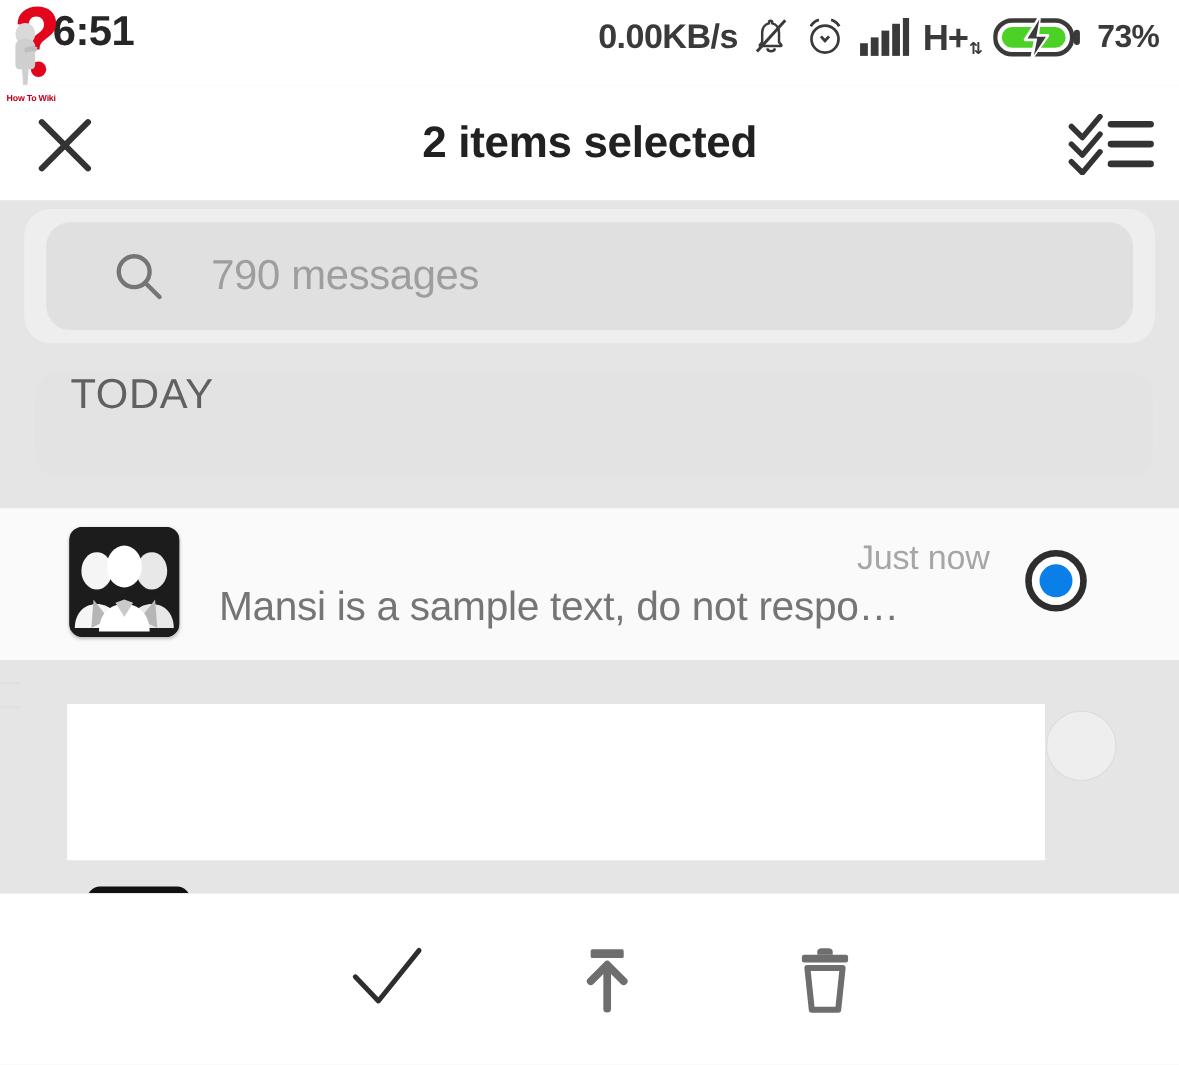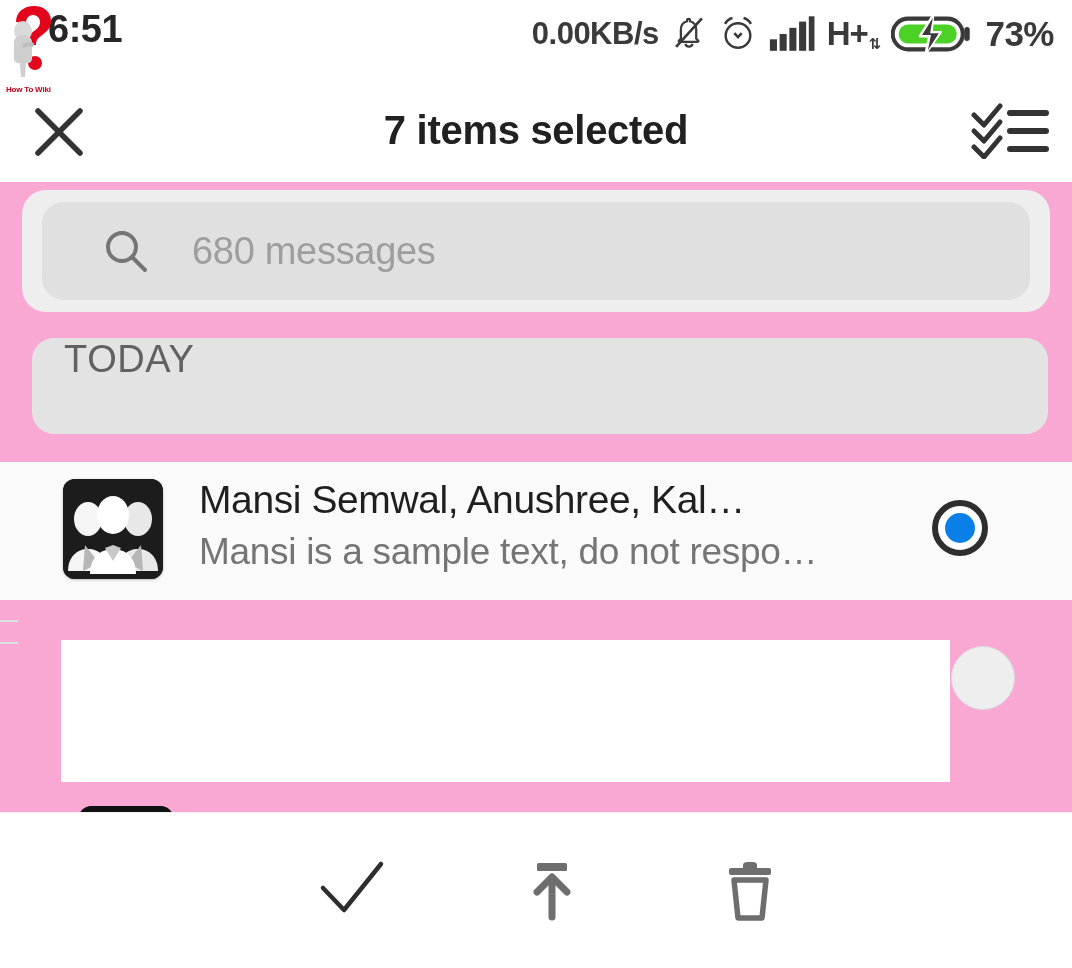--- a/index.html
+++ b/index.html
@@ -2,38 +2,38 @@
 <html><head>
 <meta charset="utf-8">
 <style>
   html,body{margin:0;padding:0;}
   body{
     width:1072px;height:968px;
     background:#fafafa;
     font-family:"Liberation Sans","DejaVu Sans",sans-serif;
     overflow:hidden;position:relative;
   }
-  .screen{position:relative;width:1072px;height:968px;background:#f9a8d4;}
+  .screen{position:relative;width:1072px;height:968px;background:#e5e5e5;}
 
   
   .statusbar{
     position:absolute;left:0;top:0;width:1072px;height:78px;
     background:#ffffff;
   }
   .sb-time{
     position:absolute;left:48px;top:8px;
     font-size:38px;font-weight:bold;color:#262626;
     letter-spacing:-0.5px;
   }
   .sb-right{
     position:absolute;right:18px;top:10px;
     display:flex;align-items:center;gap:12px;height:48px;
   }
   .sb-speed{font-size:31px;font-weight:bold;color:#3a3a3a;letter-spacing:-0.5px;}
-  .sb-batt-text{font-size:35px;font-weight:bold;color:#3a3a3a;letter-spacing:-0.5px;}
+  .sb-batt-text{font-size:29px;font-weight:bold;color:#3a3a3a;letter-spacing:-0.5px;}
   .sb-hplus{font-size:33px;font-weight:bold;color:#3a3a3a;letter-spacing:-1px;}
   .sb-hplus sub{font-size:15px;vertical-align:baseline;position:relative;top:4px;left:1px;}
   .sb-icon{display:flex;align-items:center;}
 
   
   .watermark{
     position:absolute;left:2px;top:2px;width:64px;height:92px;z-index:40;
     pointer-events:none;
   }
   .wm-label{
@@ -207,21 +207,21 @@
       <path d="M14 20c0-10 8-16 18-16s17 6 17 15c0 8-5 11-10 15-4 3-5 5-5 9h-9c0-7 2-10 7-14 4-3 6-5 6-9 0-4-3-7-7-7s-7 3-7 8z" fill="#e3051b"></path>
       <circle cx="33" cy="61" r="7" fill="#e3051b"></circle>
       <ellipse cx="21" cy="29" rx="9" ry="10" fill="#d9d9d9"></ellipse>
       <path d="M12 40c0-4 4-7 9-7s9 3 9 7v16c0 4-2 5-4 5h-2l-1 14h-4l-1-14h-2c-2 0-4-1-4-5z" fill="#cfcfcf"></path>
       <path d="M20 42c4-2 8-3 12-1l-1 4c-4-1-7 0-10 1z" fill="#bdbdbd"></path>
     </svg>
     <div class="wm-label">How To Wiki</div>
   </div>
 
   <div class="appbar">
-    <div class="appbar-title">7 items selected</div>
+    <div class="appbar-title">2 items selected</div>
 
     <div class="close-btn">
       <svg width="56" height="56" viewBox="0 0 56 56">
         <line x1="7" y1="7" x2="49" y2="49" stroke="#333333" stroke-width="5.5" stroke-linecap="round"></line>
         <line x1="49" y1="7" x2="7" y2="49" stroke="#333333" stroke-width="5.5" stroke-linecap="round"></line>
       </svg>
     </div>
 
     <div class="selectall-btn">
       <svg width="80" height="56" viewBox="0 0 80 56">
@@ -236,21 +236,21 @@
   </div>
 
   <div class="search-outer">
     <div class="search-inner">
       <span class="search-icon">
         <svg width="52" height="52" viewBox="0 0 52 52">
           <circle cx="22" cy="22" r="14" fill="none" stroke="#757575" stroke-width="4"></circle>
           <line x1="32" y1="32" x2="45" y2="45" stroke="#757575" stroke-width="4" stroke-linecap="round"></line>
         </svg>
       </span>
-      <span class="search-ph">680 messages</span>
+      <span class="search-ph">790 messages</span>
     </div>
   </div>
 
   <div class="today-bar">
     <span class="today-text">TODAY</span>
   </div>
 
   <div class="conv-row">
     <div class="avatar">
       <svg width="100" height="100" viewBox="0 0 100 100">
@@ -259,21 +259,21 @@
         <path d="M5 92c0-14 9-22 20-22s20 8 20 22z" fill="#f5f5f5"></path>
         <ellipse cx="75" cy="40" rx="14" ry="17" fill="#e8e8e8"></ellipse>
         <path d="M55 92c0-14 9-22 20-22s20 8 20 22z" fill="#e8e8e8"></path>
         <path d="M22 66 36 84 20 92z" fill="#b6b6b6"></path>
         <path d="M78 66 64 84 80 92z" fill="#b6b6b6"></path>
         <ellipse cx="50" cy="36" rx="16" ry="19" fill="#ffffff"></ellipse>
         <path d="M27 95c0-16 10-25 23-25s23 9 23 25z" fill="#ffffff"></path>
         <path d="M42 69 50 82 58 69l-8-3z" fill="#c9c9c9"></path>
       </svg>
     </div>
-    <div class="conv-title">Mansi Semwal, Anushree, Kal…</div>
+    <div class="conv-time">Just now</div>
     <div class="conv-snippet">Mansi is a sample text, do not respo…</div>
   </div>
 
   <div class="radio-sel">
     <i></i>
   </div>
 
   <div class="edge-bracket"></div>
   <div class="card-blank"></div>
   <div class="radio-empty"></div>

